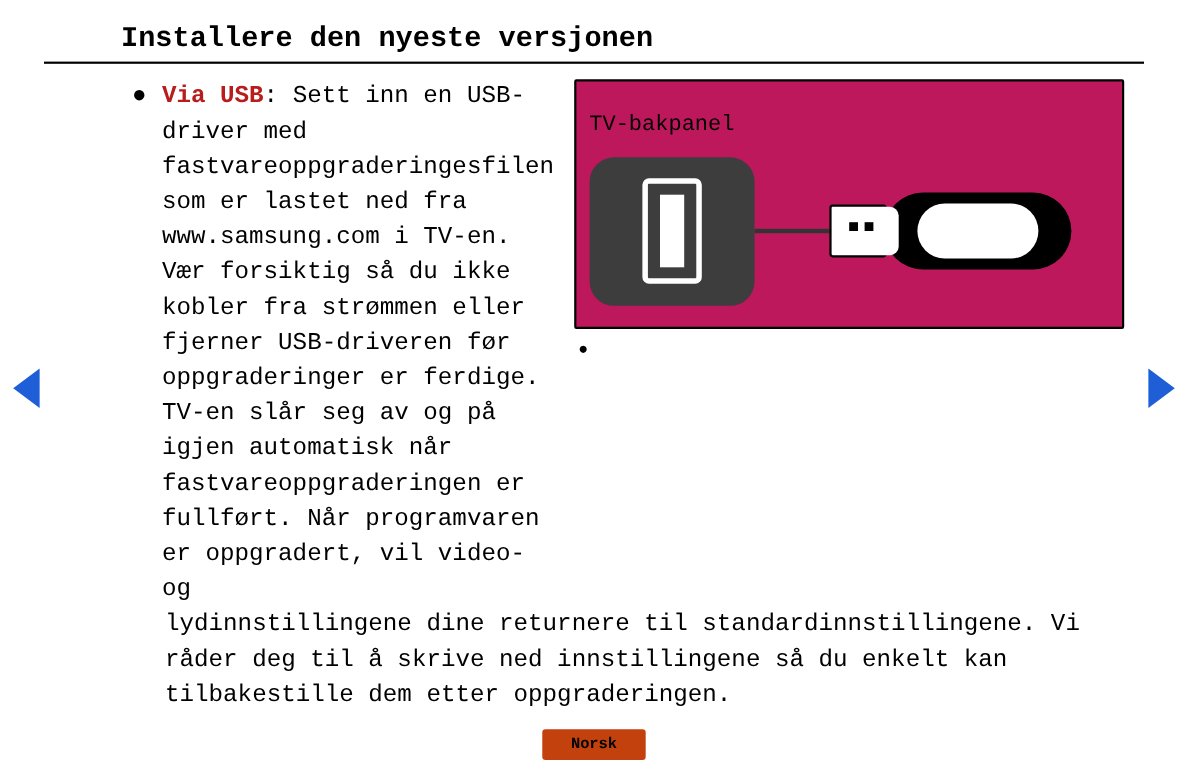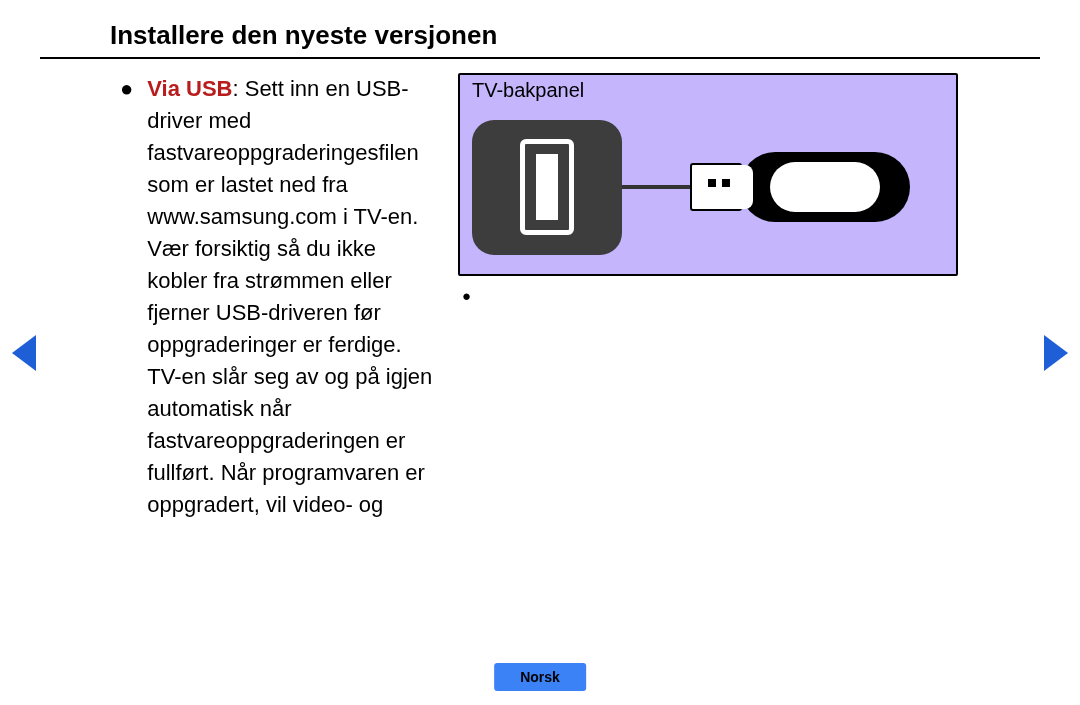--- a/index.html
+++ b/index.html
@@ -1,46 +1,46 @@
 <!DOCTYPE html>
 <html><head>
 <meta charset="utf-8">
 <style>
-  * { box-sizing: border-box; margin: 0; padding: 0; }
+  * { box-sizing: border-box; margin: 0; padding: 0; font-family: Liberation Mono, monospace; }
   html, body { width: 1080px; height: 705px; font-family: Arial, Helvetica, sans-serif; background: #fff; color: #000; }
   .page { position: relative; width: 1080px; height: 705px; padding: 20px 40px 0 40px; }
   .title { font-size: 26px; font-weight: bold; border-bottom: 2px solid #000; padding: 0 0 6px 70px; margin-bottom: 14px; }
   .content { display: flex; align-items: flex-start; }
   .left-col { flex: 0 0 400px; padding-left: 110px; }
   .right-col { flex: 0 0 auto; width: 500px; margin-left: 18px; }
   .bullet-row { display: flex; align-items: flex-start; }
   .bullet-dot { font-size: 22px; line-height: 32px; margin-right: 14px; margin-left:-30px; }
   .body-text { font-size: 22px; line-height: 32px; }
   .highlight { color: #b91c1c; font-weight: bold; }
   .full-width-text { font-size: 22px; line-height: 32px; padding-left: 110px; margin-top: 0; }
-  .figure-box { border: 2px solid #000; border-radius: 2px; padding: 4px 12px 12px 12px; background: #c4b5fd; }
+  .figure-box { border: 2px solid #000; border-radius: 2px; padding: 28px 12px 12px 12px; background: #be185d; }
   .figure-label { font-size: 20px; margin-bottom: 10px; }
   .figure-stage { display: flex; align-items: center; height: 150px; }
   .usb-port-panel { position: relative; width: 150px; height: 135px; background: #3d3d3d; border-radius: 22px; display: flex; align-items: center; justify-content: center; }
   .usb-port-outer { width: 54px; height: 96px; border: 5px solid #fff; border-radius: 6px; display: flex; align-items: center; justify-content: center; background: #3d3d3d; }
   .usb-port-inner { width: 22px; height: 66px; background: #fff; }
   .connector-line { width: 68px; height: 4px; background: #333; }
   .usb-tip { display: flex; align-items: center; }
   .usb-metal { width: 52px; height: 48px; border: 2px solid #000; border-radius: 3px; background: #fff; display:flex; align-items:center; justify-content:flex-start; padding-left:6px; gap:4px; flex-direction:column; }
   .usb-metal-inner { display:flex; gap:6px; margin-top:14px;}
   .usb-metal .sq { width:8px; height:8px; background:#000; }
   .usb-body { position: relative; width: 170px; height: 70px; background: #000; border-radius: 35px; margin-left: -2px; display:flex; align-items:center; }
   .usb-body-notch { position:absolute; left:-1px; top:50%; transform:translateY(-50%); width:14px; height:44px; background:#fff; border-top-right-radius:8px; border-bottom-right-radius:8px;}
   .usb-body-inner { position:absolute; left:30px; top:10px; width:110px; height:50px; background:#fff; border-radius:25px; }
   .caption-row { display:flex; align-items:flex-start; margin-top:10px; font-size:15px; line-height:20px; padding-left:4px;}
   .caption-dot { margin-right:8px; }
   .nav-left, .nav-right { position:absolute; top: 335px; width:0; height:0; border-top:18px solid transparent; border-bottom:18px solid transparent; }
   .nav-left { left: 12px; border-right: 24px solid #1e5fd8; }
   .nav-right { right: 12px; border-left: 24px solid #1e5fd8; }
-  .lang-badge { position:absolute; bottom: 14px; left:50%; transform:translateX(-50%); background:#3b82f6; color:#000; font-size:14px; font-weight:bold; padding:6px 26px; border-radius:3px; }
+  .lang-badge { position:absolute; bottom: 14px; left:50%; transform:translateX(-50%); background:#c2410c; color:#000; font-size:14px; font-weight:bold; padding:6px 26px; border-radius:3px; }
 </style>
 </head>
 <body>
 
 <div class="page">
 
   <div class="title">Installere den nyeste versjonen</div>
 
   <div class="content">
     <div class="left-col">
@@ -75,18 +75,19 @@
             </div>
           </div>
         </div>
       </div>
       <div class="caption-row">
         <div class="caption-dot">●</div>
       </div>
     </div>
   </div>
 
+  <div class="full-width-text">lydinnstillingene dine returnere til standardinnstillingene. Vi råder deg til å skrive ned innstillingene så du enkelt kan tilbakestille dem etter oppgraderingen.</div>
 
   <div class="nav-left"></div>
   <div class="nav-right"></div>
 
   <div class="lang-badge">Norsk</div>
 </div>
 
 </body></html>

